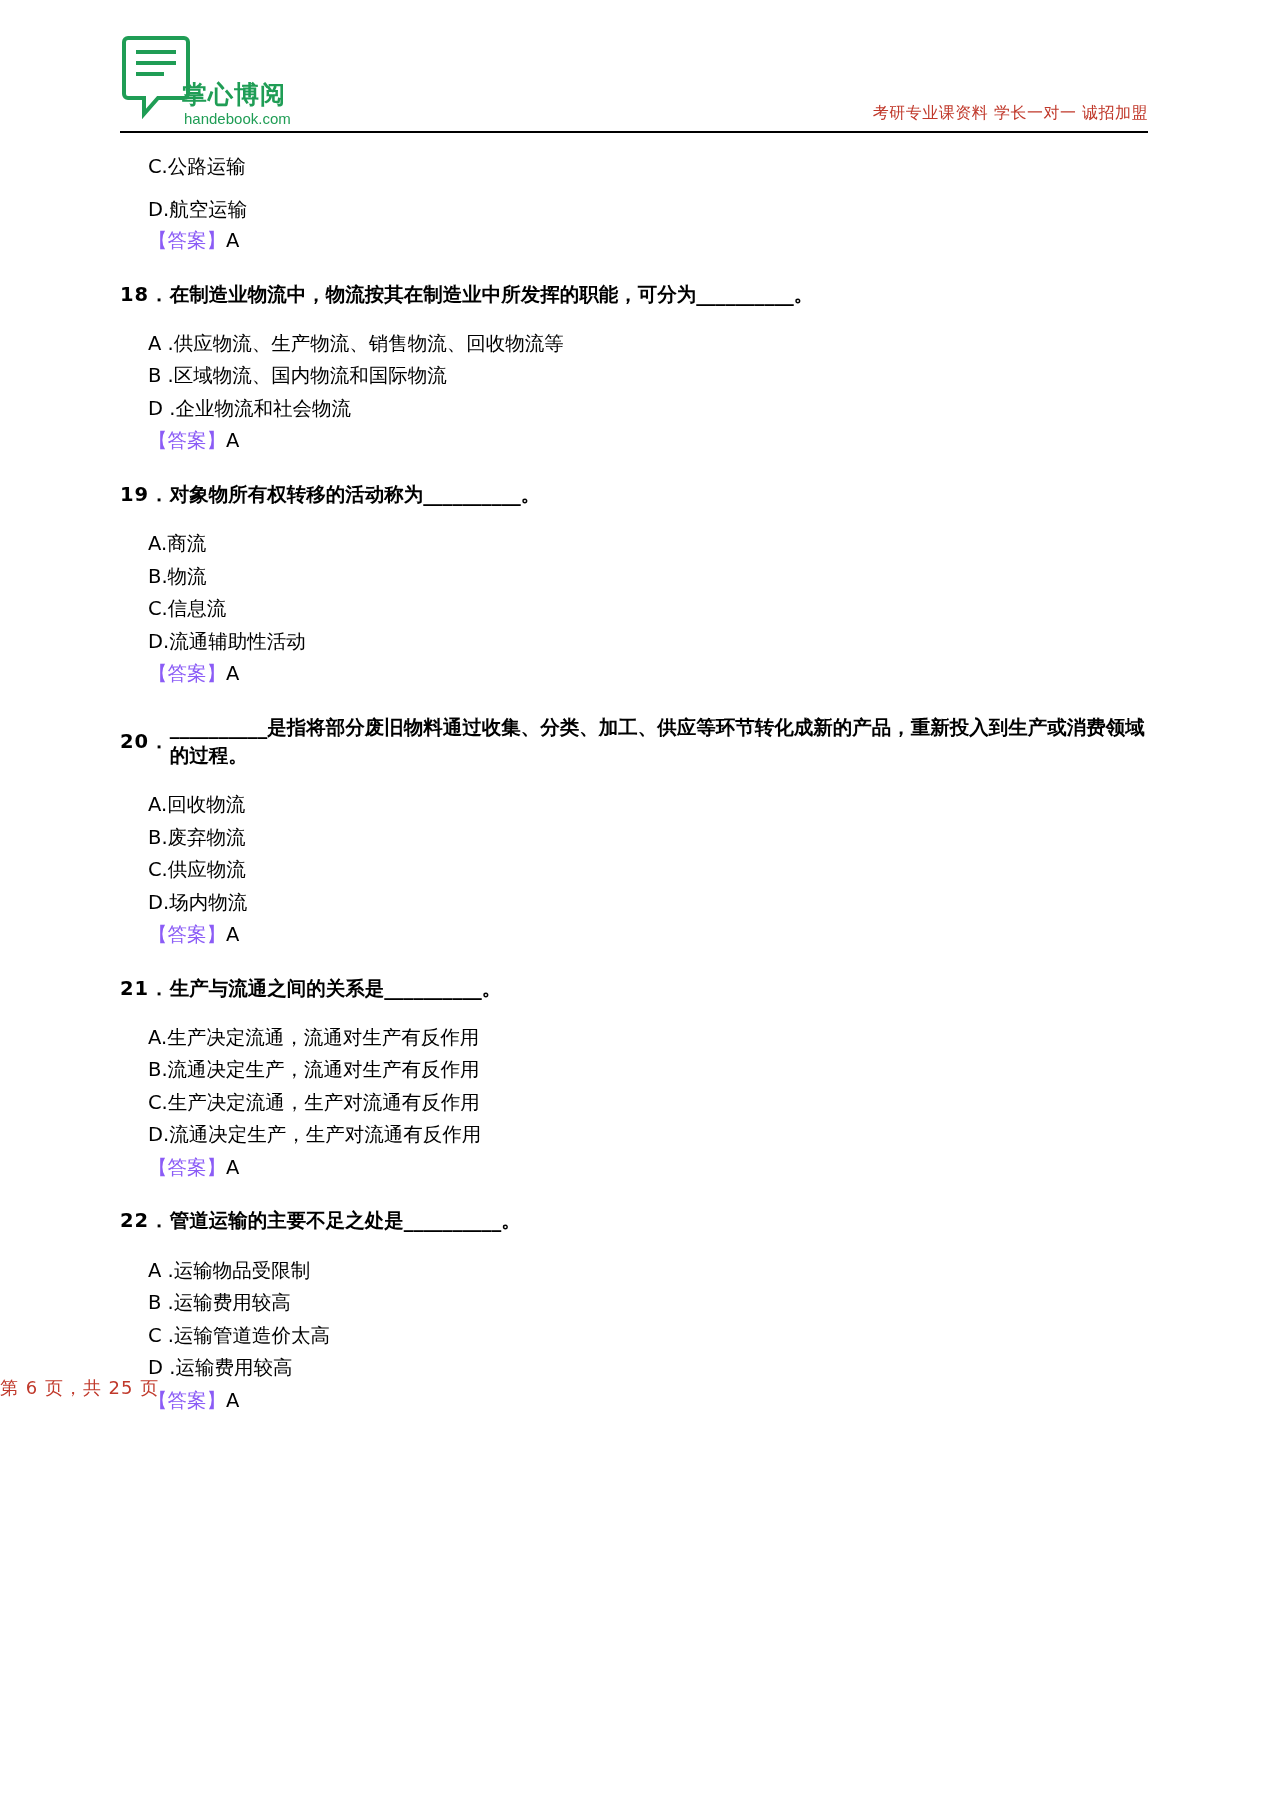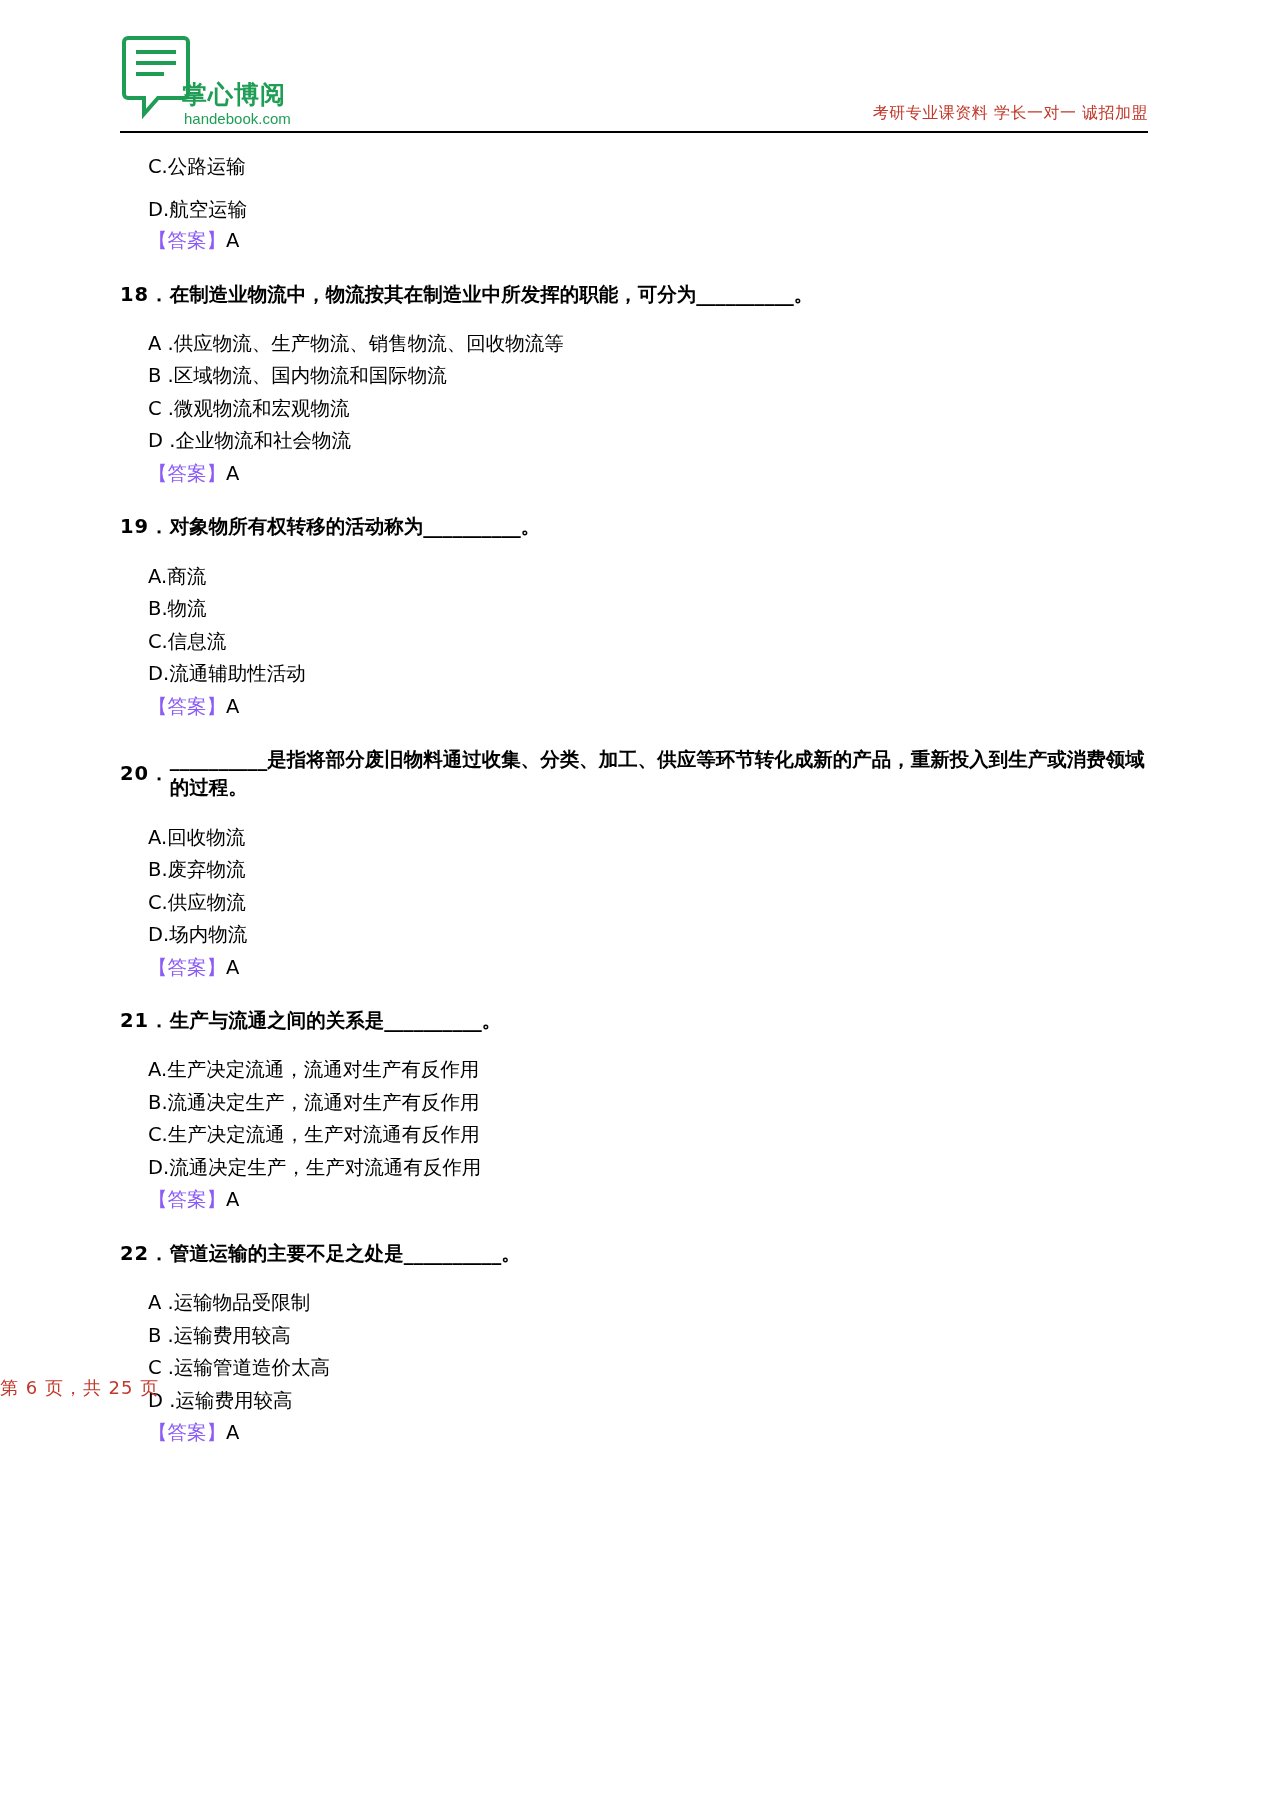--- a/index.html
+++ b/index.html
@@ -174,21 +174,20 @@
     </div>
 
     <div class="qblock">
       <div class="qhead">
         <span class="qnum">18．</span>
         <span class="qtext">在制造业物流中，物流按其在制造业中所发挥的职能，可分为__________。</span>
       </div>
       <div class="options">
         <div class="opt">A .供应物流、生产物流、销售物流、回收物流等</div>
         <div class="opt">B .区域物流、国内物流和国际物流</div>
-        <div class="opt">C .微观物流和宏观物流</div>
         <div class="opt">D .企业物流和社会物流</div>
       </div>
       <div class="answer">
         <span class="tag">【答案】</span><span class="val">A</span>
       </div>
     </div>
 
     <div class="qblock">
       <div class="qhead">
         <span class="qnum">19．</span>

